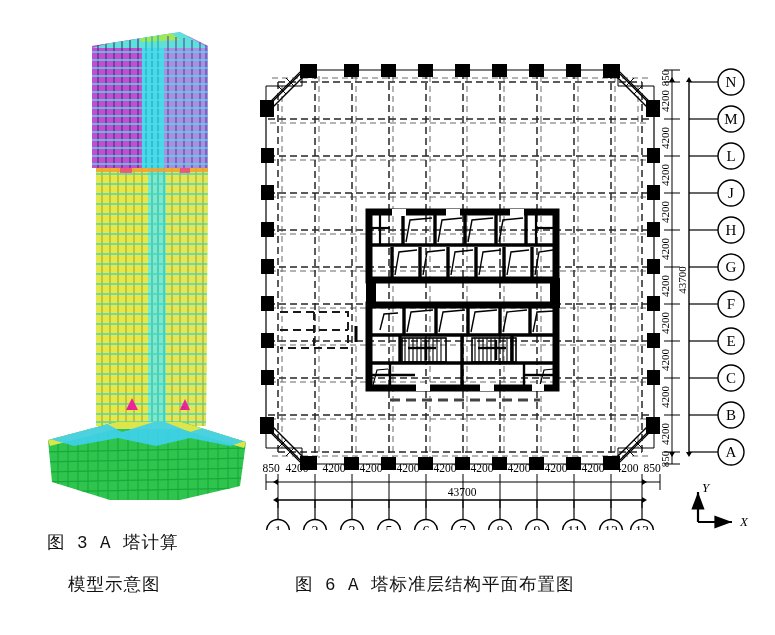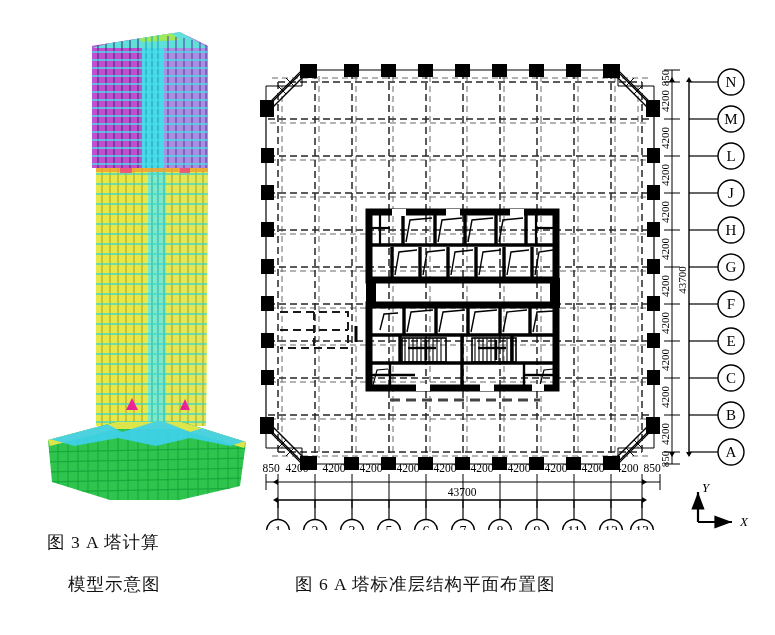--- a/index.html
+++ b/index.html
@@ -1,21 +1,21 @@
 <!DOCTYPE html>
 <html><head>
 <meta charset="utf-8">
 <style>
   html,body{margin:0;padding:0;background:#ffffff;}
   body{width:775px;height:635px;position:relative;overflow:hidden;
        font-family:"Liberation Serif",serif;color:#111;}
   .fig{position:absolute;}
   #fig3{left:30px;top:8px;width:240px;height:500px;}
   #fig4{left:240px;top:30px;width:535px;height:500px;}
-  .cap{position:absolute;font-size:17.5px;letter-spacing:1px;white-space:nowrap;}
+  .cap{position:absolute;font-size:17.5px;letter-spacing:1px;white-space:nowrap;font-family:Liberation Mono, monospace;}
   #cap3a{left:47px;top:530px;}
   #cap3b{left:68px;top:572px;text-align:center;}
   #cap4{left:295px;top:572px;}
   svg{display:block;}
   text{font-family:"Liberation Serif",serif;}
 </style>
 </head>
 <body>
 
 <div class="fig" id="fig3">

